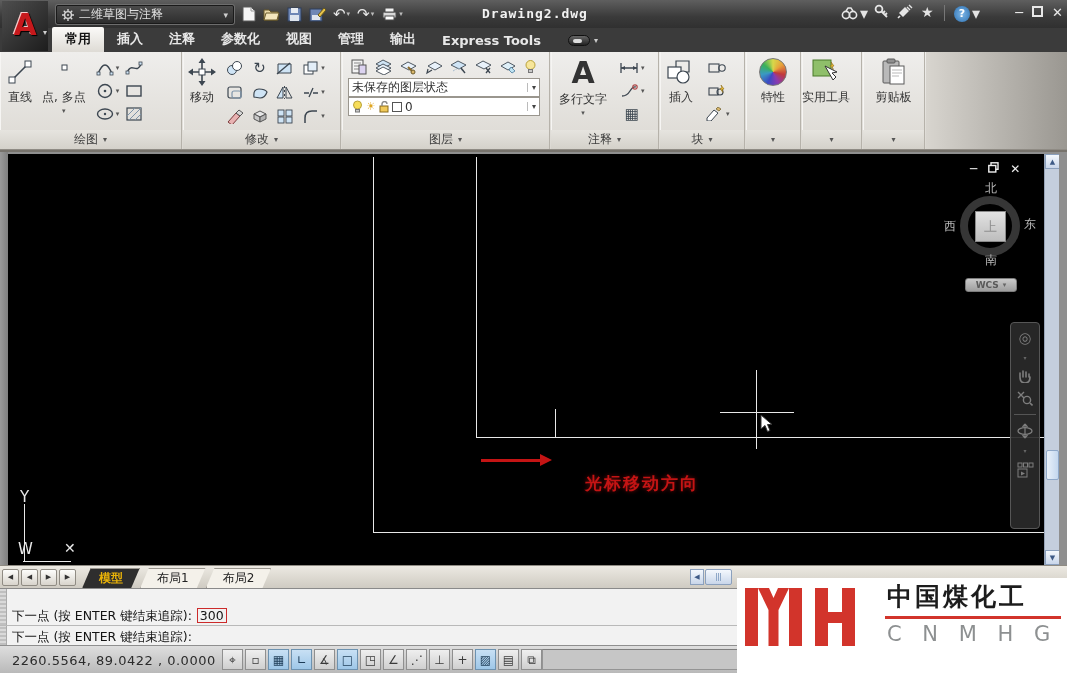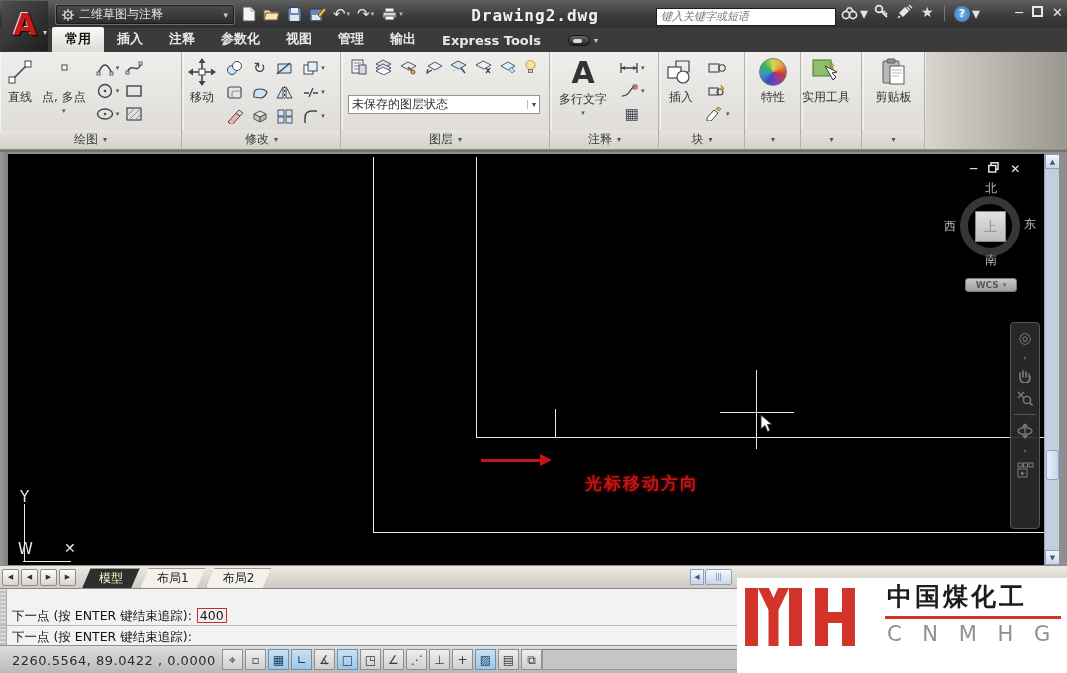--- a/index.html
+++ b/index.html
@@ -16,21 +16,21 @@
   .ws-pill{position:absolute;left:56px;top:5px;width:178px;height:19px;background:linear-gradient(#4a4a4a,#2e2e2e);
     border:1px solid #1a1a1a;box-shadow:0 0 0 1px #6d6d6d;border-radius:2px;display:flex;align-items:center;padding:0 5px;gap:5px;}
   .ws-pill .txt{color:#e0e0e0;font-size:12px;flex:1;white-space:nowrap;overflow:hidden;}
   .ws-pill .caret{color:#cfcfcf;font-size:9px;}
   .qat{position:absolute;left:242px;top:3px;height:22px;display:flex;align-items:center;gap:7px;}
   .qbtn{display:flex;align-items:center;gap:1px;color:#e8e8e8;}
   .qbtn svg{display:block;}
   .qbtn .uglyph{font-size:15px;color:#e8e8e8;line-height:1;}
   .qbtn .caret{font-size:7px;color:#bbb;}
   .doc-title{position:absolute;left:420px;width:230px;top:6px;text-align:center;color:#f2f2f2;
-    font-family:"DejaVu Sans Mono","Liberation Mono",monospace;font-size:16px;font-weight:bold;letter-spacing:1px;}
+    font-family:"DejaVu Sans Mono","Liberation Mono",monospace;font-size:13px;font-weight:bold;letter-spacing:1px;}
   .search{position:absolute;left:656px;top:5px;width:180px;height:18px;}
   .search input{width:100%;height:100%;border:1px solid #1f1f1f;background:#fff;font-size:11px;font-style:italic;color:#555;padding:0 4px;}
   .tb-ic{position:absolute;top:4px;display:flex;align-items:center;gap:2px;color:#e3e3e3;}
   .tb-sep{position:absolute;top:5px;width:1px;height:16px;background:#777;}
   .winbtns{position:absolute;right:4px;top:4px;display:flex;gap:9px;color:#e8e8e8;font-size:13px;font-weight:bold;}
   .winbtns span{cursor:default;line-height:18px;}
 
   
   #tabrow{top:28px;height:24px;background:#3b3b3b;display:flex;align-items:flex-end;padding-left:52px;}
   .rtab{padding:3px 13px 4px 13px;font-size:13px;font-weight:bold;color:#e8e8e8;white-space:nowrap;}
@@ -88,21 +88,21 @@
   #vsb .thumb{position:absolute;left:1px;top:296px;width:13px;height:30px;background:linear-gradient(90deg,#e9f1fa,#c4d7ee);border:1px solid #8fa8c8;border-radius:2px;}
   #rightstrip{position:absolute;left:1059px;top:0;width:8px;height:415px;background:#8f8f8f;}
   #leftstrip{position:absolute;left:0;top:0;width:8px;height:415px;background:linear-gradient(90deg,#9a9a9a,#7f7f7f);}
 
   
   #layouttabs{top:565px;height:23px;background:linear-gradient(#ece9e2,#cfcbc2);border-top:1px solid #8f8b83;display:flex;align-items:center;}
   .tnav{width:17px;height:17px;margin-left:2px;background:linear-gradient(#fdfdfb,#d8d4cc);border:1px solid #8f8b83;border-radius:2px;
     display:flex;align-items:center;justify-content:center;font-size:7px;color:#333;}
   .ltab{height:21px;margin-top:2px;display:flex;align-items:center;justify-content:center;font-size:12px;padding:0 16px;
     clip-path:polygon(9px 0,100% 0,calc(100% - 9px) 100%,0 100%);background:#f4f1ea;color:#222;border:1px solid #9a968e;}
-  .ltab.active{background:#2e2e2e;color:#fef9c3;font-weight:normal;}
+  .ltab.active{background:#2e2e2e;color:#eab308;font-weight:bold;}
   #hsb{position:absolute;left:690px;top:3px;display:flex;gap:1px;}
   #hsb .sbtn{position:static;width:14px;height:16px;}
   #hsb .hthumb{width:27px;height:16px;background:linear-gradient(#f4f8fd,#c9d6ea);border:1px solid #8ba0bd;border-radius:2px;
     display:flex;align-items:center;justify-content:center;gap:1px;}
   #hsb .hthumb i{width:1px;height:8px;background:#8fa8c8;}
 
   
   #command{top:588px;height:57px;background:#f2f2f2;border-top:1px solid #8a8a8a;font-size:12.5px;color:#141414;}
   #cmd-grip{position:absolute;left:0;top:0;width:7px;height:57px;background:repeating-linear-gradient(#d9d9d9 0 2px,#bfbfbf 2px 4px);border-right:1px solid #aaa;}
   .cmdline{position:absolute;left:12px;white-space:nowrap;}
@@ -183,23 +183,20 @@
       <span class="qbtn">
           <svg width="17" height="14" viewBox="0 0 17 14">
             <rect x="2" y="5" width="13" height="6" rx="1" fill="#d8d8d8" stroke="#4a4a4a"></rect>
             <rect x="4" y="1" width="9" height="4" fill="#f2f2f2" stroke="#4a4a4a"></rect>
             <rect x="4" y="9" width="9" height="4" fill="#fff" stroke="#4a4a4a"></rect>
           </svg>
           <span class="caret">▾</span>
         </span>
     </div>
     <div class="doc-title">Drawing2.dwg</div>
-    <div class="search">
-      <input type="text" placeholder="键入关键字或短语" style="">
-    </div>
     <span class="tb-ic" style="left:841px;">
       <svg width="17" height="13" viewBox="0 0 17 13">
           <circle cx="5" cy="8" r="3.6" fill="none" stroke="#e6e6e6" stroke-width="1.6"></circle>
           <circle cx="12" cy="8" r="3.6" fill="none" stroke="#e6e6e6" stroke-width="1.6"></circle>
           <path d="M5 4l2-3h3l2 3" fill="none" stroke="#e6e6e6" stroke-width="1.4"></path>
         </svg>
       <span class="caret">▾</span>
     </span>
     <span class="tb-ic" style="left:874px;">
       <svg width="15" height="15" viewBox="0 0 15 15">
@@ -408,21 +405,21 @@
             </span>
         </div>
       </div>
       <div class="pfoot">
           <span>修改</span>
           <span class="caret">▾</span>
         </div>
     </div>
 
     <div class="panel" style="left:342px;width:208px;">
-      <div class="pcontent" style="flex-direction:column;padding:1px 6px;gap:17px;">
+      <div class="pcontent" style="flex-direction:column;padding:1px 6px;gap:0;">
         <div class="icrow">
           <span class="mini">
               <svg width="18" height="17" viewBox="0 0 18 17">
                 <rect x="2" y="2" width="11" height="13" fill="#f4f4f4" stroke="#555"></rect>
                 <path d="M4 5h7M4 8h7M4 11h7" stroke="#888"></path>
                 <rect x="9" y="7" width="7" height="9" fill="#dcd3f0" stroke="#555"></rect>
               </svg>
             </span>
           <span class="mini">
               <svg width="19" height="17" viewBox="0 0 19 17">
@@ -724,21 +721,21 @@
           <i></i>
           <i></i>
           <i></i>
         </span>
     </div>
   </div>
 
   <div id="command" class="band">
     <div id="cmd-grip"></div>
     <div class="cmdline" style="top:19px;">
-      <span>下一点 (按 ENTER 键结束追踪): </span><span class="redbox">400</span>
+      <span>下一点 (按 ENTER 键结束追踪): </span><span class="redbox">300</span>
     </div>
     <div id="cmd-sep"></div>
     <div class="cmdline" style="top:40px;">下一点 (按 ENTER 键结束追踪):</div>
   </div>
 
   <div id="statusbar" class="band">
     <span id="coords">2260.5564, 89.0422 ,  0.0000</span>
     <div id="stbtns">
       <button class="sbt">
           <span>⌖</span>

